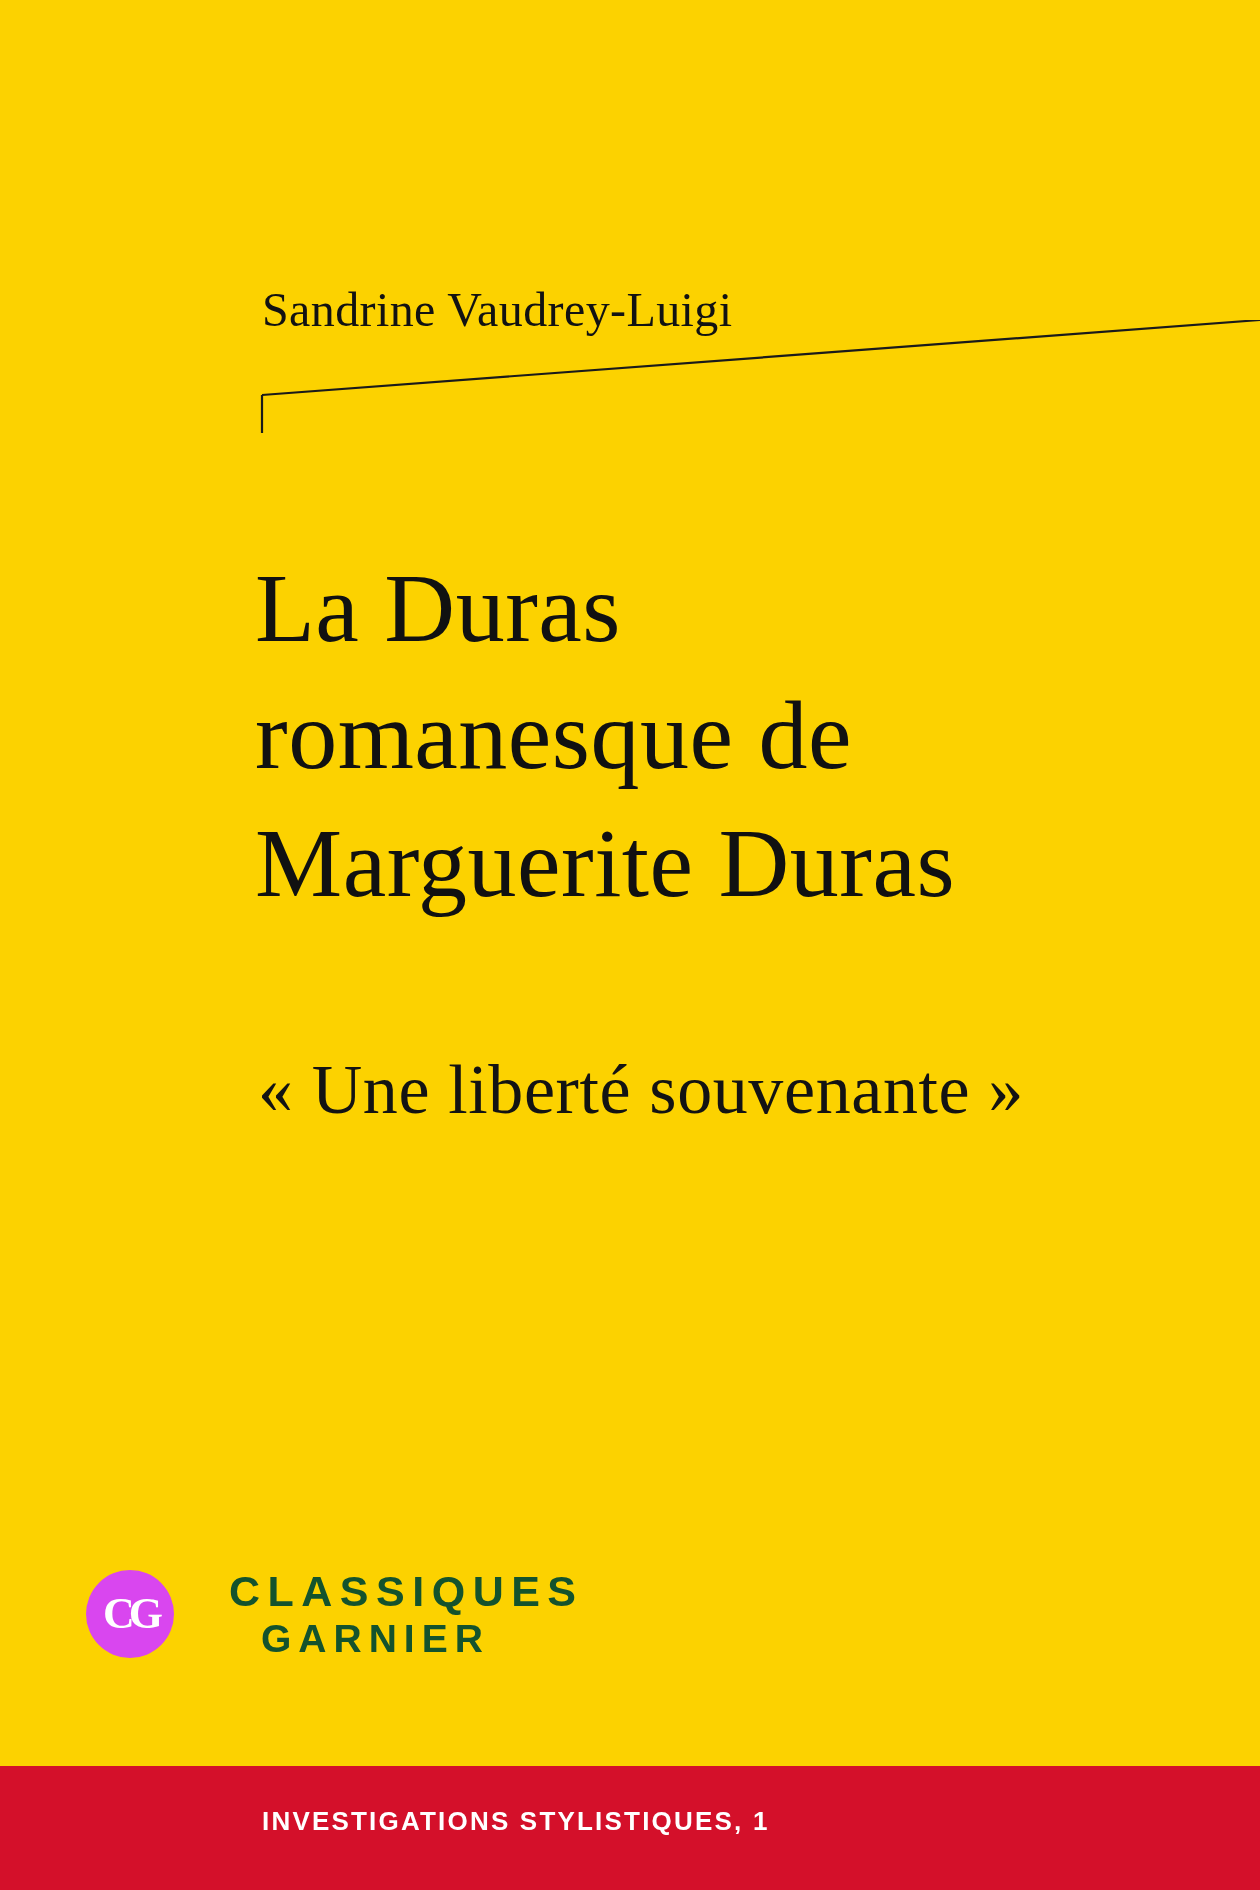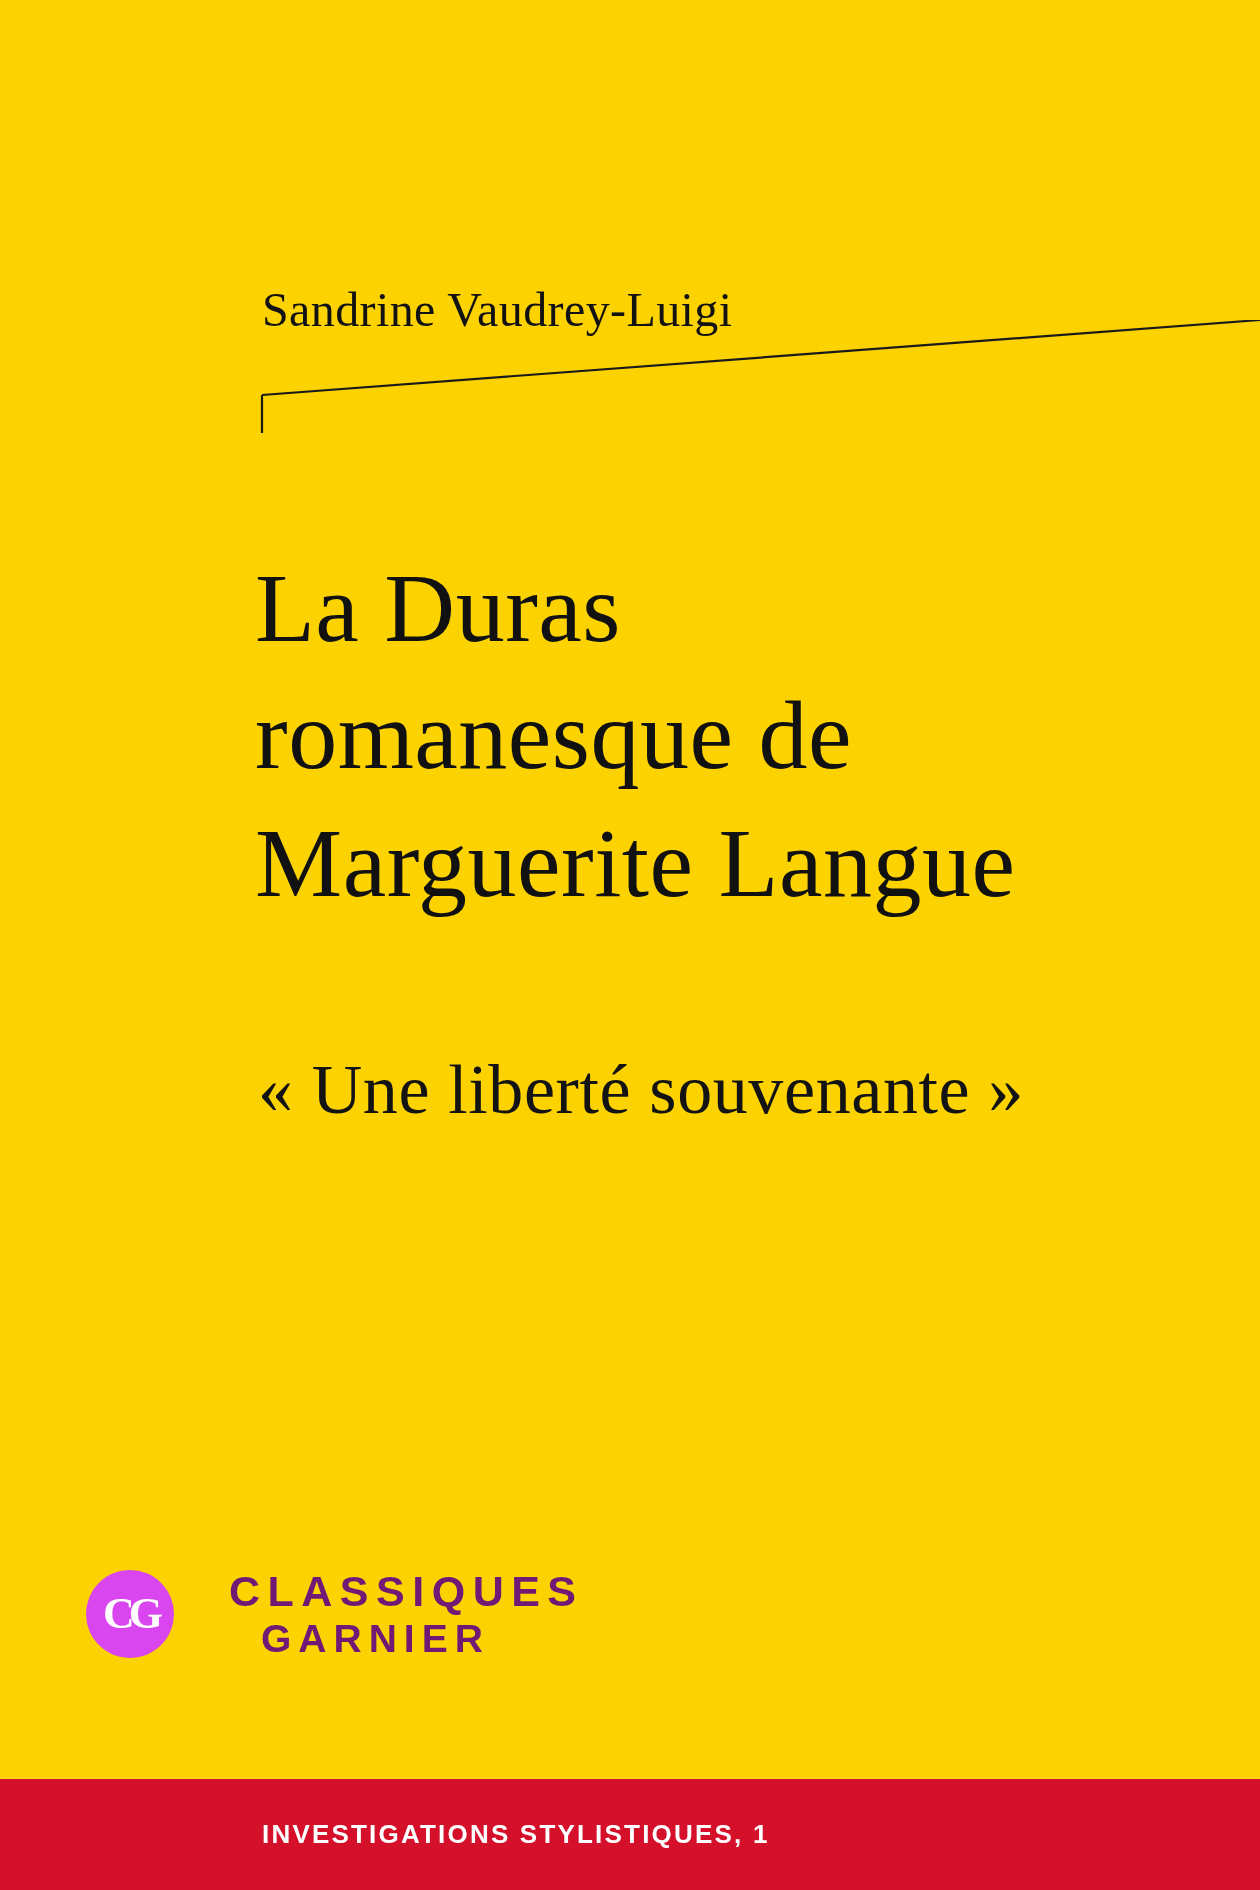--- a/index.html
+++ b/index.html
@@ -86,42 +86,42 @@
     font-size: 44px;
     font-weight: 700;
     color: #ffffff;
     letter-spacing: -6px;
     line-height: 1;
   }
   .pub-name {
     margin-left: 55px;
     font-family: "Liberation Sans", sans-serif;
     font-weight: 700;
-    color: #701a75;
+    color: #14532d;
     line-height: 1.08;
   }
   .pub-name .l1 {
     display: block;
     font-size: 43px;
     letter-spacing: 7.5px;
   }
   .pub-name .l2 {
     display: block;
     font-size: 39px;
     letter-spacing: 7px;
     margin-top: 4px;
     margin-left: 32px;
   }
   
   .series-band {
     position: absolute;
     left: 0;
     bottom: 0;
     width: 1260px;
-    height: 111px;
+    height: 124px;
     background: #d4102a;
   }
   .series-label {
     position: absolute;
     left: 262px;
     top: 40px;
     font-family: "Liberation Sans", sans-serif;
     font-size: 26px;
     font-weight: 700;
     letter-spacing: 2.2px;
@@ -139,21 +139,21 @@
   <div class="rule-wrap">
     <svg width="1260" height="140" viewBox="0 0 1260 140" xmlns="http://www.w3.org/2000/svg">
       <path d="M 262 75 L 1260 0" stroke="#1a1a1a" stroke-width="2.2" fill="none"></path>
       <path d="M 262 75 L 262 113" stroke="#1a1a1a" stroke-width="2.2" fill="none"></path>
     </svg>
   </div>
 
   <div class="title">
     <span class="line">La Duras</span>
     <span class="line">romanesque de</span>
-    <span class="line">Marguerite Langue</span>
+    <span class="line">Marguerite Duras</span>
   </div>
 
   <div class="subtitle">« Une liberté souvenante »</div>
 
   <div class="publisher">
     <div class="logo">
       <span class="logo-inner">CG</span>
     </div>
     <div class="pub-name">
       <span class="l1">CLASSIQUES</span>

